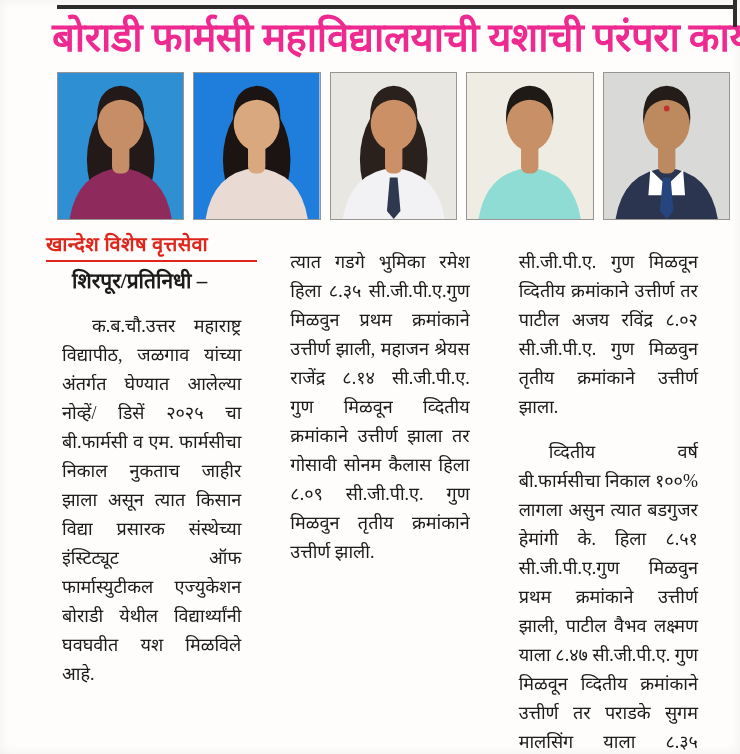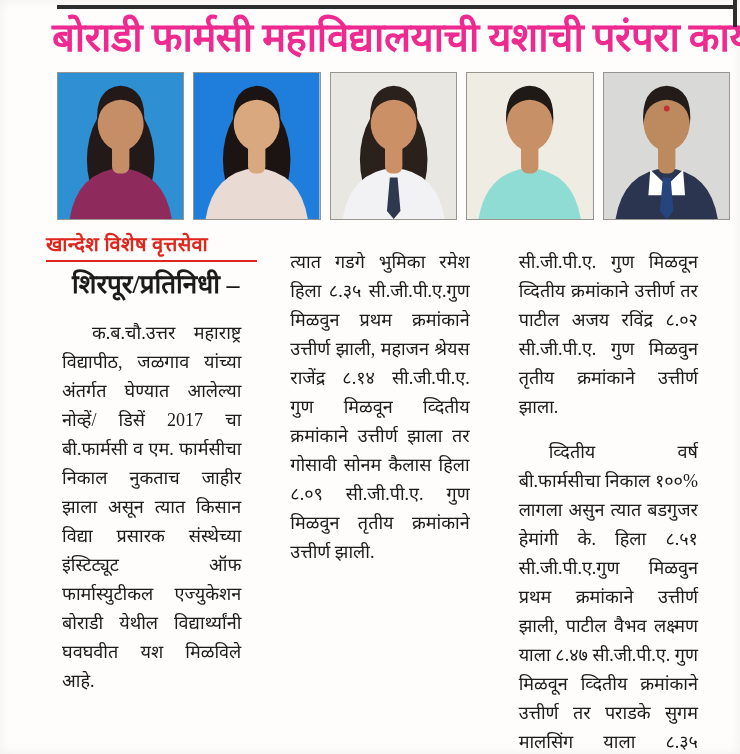--- a/index.html
+++ b/index.html
@@ -20,21 +20,21 @@
   figure.photo svg{width:100%;height:100%;display:block;}
   .photo .hair-long{display:none;}
   .photo.long .hair-long{display:initial;}
 
   .columns{display:flex;gap:17px;padding:12px 26px 0 46px;}
   .col{flex:1;font-size:18px;line-height:29px;text-align:justify;color:#1b1b1b;min-width:0;}
   .kicker{
     font-weight:bold;font-size:20px;line-height:1.2;letter-spacing:0.3px;
     padding-bottom:4px;border-bottom:2.5px solid;margin-bottom:5px;
   }
-  .dateline{font-weight:bold;font-size:26px;line-height:1.4;text-indent:26px;margin-bottom:2px;}
+  .dateline{font-weight:bold;font-size:21px;line-height:1.4;text-indent:26px;margin-bottom:2px;}
   p.para{margin:16px;}
   p.para.indent{text-indent:30px;}
   p.para b{font-weight:bold;}
 </style>
 </head>
 <body>
 
 <div class="page">
   <div class="top-rule" style="background: rgb(45, 45, 45);"></div>
   <div class="corner-mark" style="background: rgb(45, 45, 45);"></div>
@@ -106,21 +106,21 @@
         <path d="M41,54 Q37,15 65,13 Q93,15 89,54 Q89,29 65,27 Q41,29 41,54 Z" fill="var(--hair,#222)"></path>
         <circle cx="65" cy="36" r="3" fill="var(--tilak,transparent)"></circle>
       </svg>
     </figure>
   </div>
 
   <div class="columns">
       <div class="col">
         <div class="kicker" style="color: rgb(223, 38, 28); border-color: rgb(223, 38, 28);">खान्देश विशेष वृत्तसेवा</div>
         <div class="dateline">शिरपूर/प्रतिनिधी –</div>
-        <p class="para indent">क.ब.चौ.उत्तर महाराष्ट्र विद्यापीठ, जळगाव यांच्या अंतर्गत घेण्यात आलेल्या नोव्हें/ डिसें 2017 चा बी.फार्मसी व एम. फार्मसीचा निकाल नुकताच जाहीर झाला असून त्यात किसान विद्या प्रसारक संस्थेच्या इंस्टिट्यूट ऑफ फार्मास्युटीकल एज्युकेशन बोराडी येथील विद्यार्थ्यांनी घवघवीत यश मिळविले आहे.</p>
+        <p class="para indent">क.ब.चौ.उत्तर महाराष्ट्र विद्यापीठ, जळगाव यांच्या अंतर्गत घेण्यात आलेल्या नोव्हें/ डिसें २०२५ चा बी.फार्मसी व एम. फार्मसीचा निकाल नुकताच जाहीर झाला असून त्यात किसान विद्या प्रसारक संस्थेच्या इंस्टिट्यूट ऑफ फार्मास्युटीकल एज्युकेशन बोराडी येथील विद्यार्थ्यांनी घवघवीत यश मिळविले आहे.</p>
       </div>
       <div class="col">
         <p class="para">त्यात गडगे भुमिका रमेश हिला ८.३५ सी.जी.पी.ए.गुण मिळवुन प्रथम क्रमांकाने उत्तीर्ण झाली, महाजन श्रेयस राजेंद्र ८.१४ सी.जी.पी.ए. गुण मिळवून व्दितीय क्रमांकाने उत्तीर्ण झाला तर गोसावी सोनम कैलास हिला ८.०९ सी.जी.पी.ए. गुण मिळवुन तृतीय क्रमांकाने उत्तीर्ण झाली.</p>
       </div>
       <div class="col">
         <p class="para">सी.जी.पी.ए. गुण मिळवून व्दितीय क्रमांकाने उत्तीर्ण  तर पाटील अजय रविंद्र ८.०२ सी.जी.पी.ए. गुण मिळवुन तृतीय क्रमांकाने उत्तीर्ण झाला.</p>
         <p class="para indent">व्दितीय वर्ष बी.फार्मसीचा निकाल १००% लागला असुन त्यात बडगुजर हेमांगी के. हिला ८.५१ सी.जी.पी.ए.गुण मिळवुन प्रथम क्रमांकाने उत्तीर्ण झाली, पाटील वैभव लक्ष्मण याला ८.४७ सी.जी.पी.ए. गुण मिळवून व्दितीय क्रमांकाने उत्तीर्ण  तर पराडके सुगम मालसिंग याला ८.३५ सी.जी.पी.ए.<b>(पान 6 वर)</b></p>
       </div>
     </div>
 </div>

